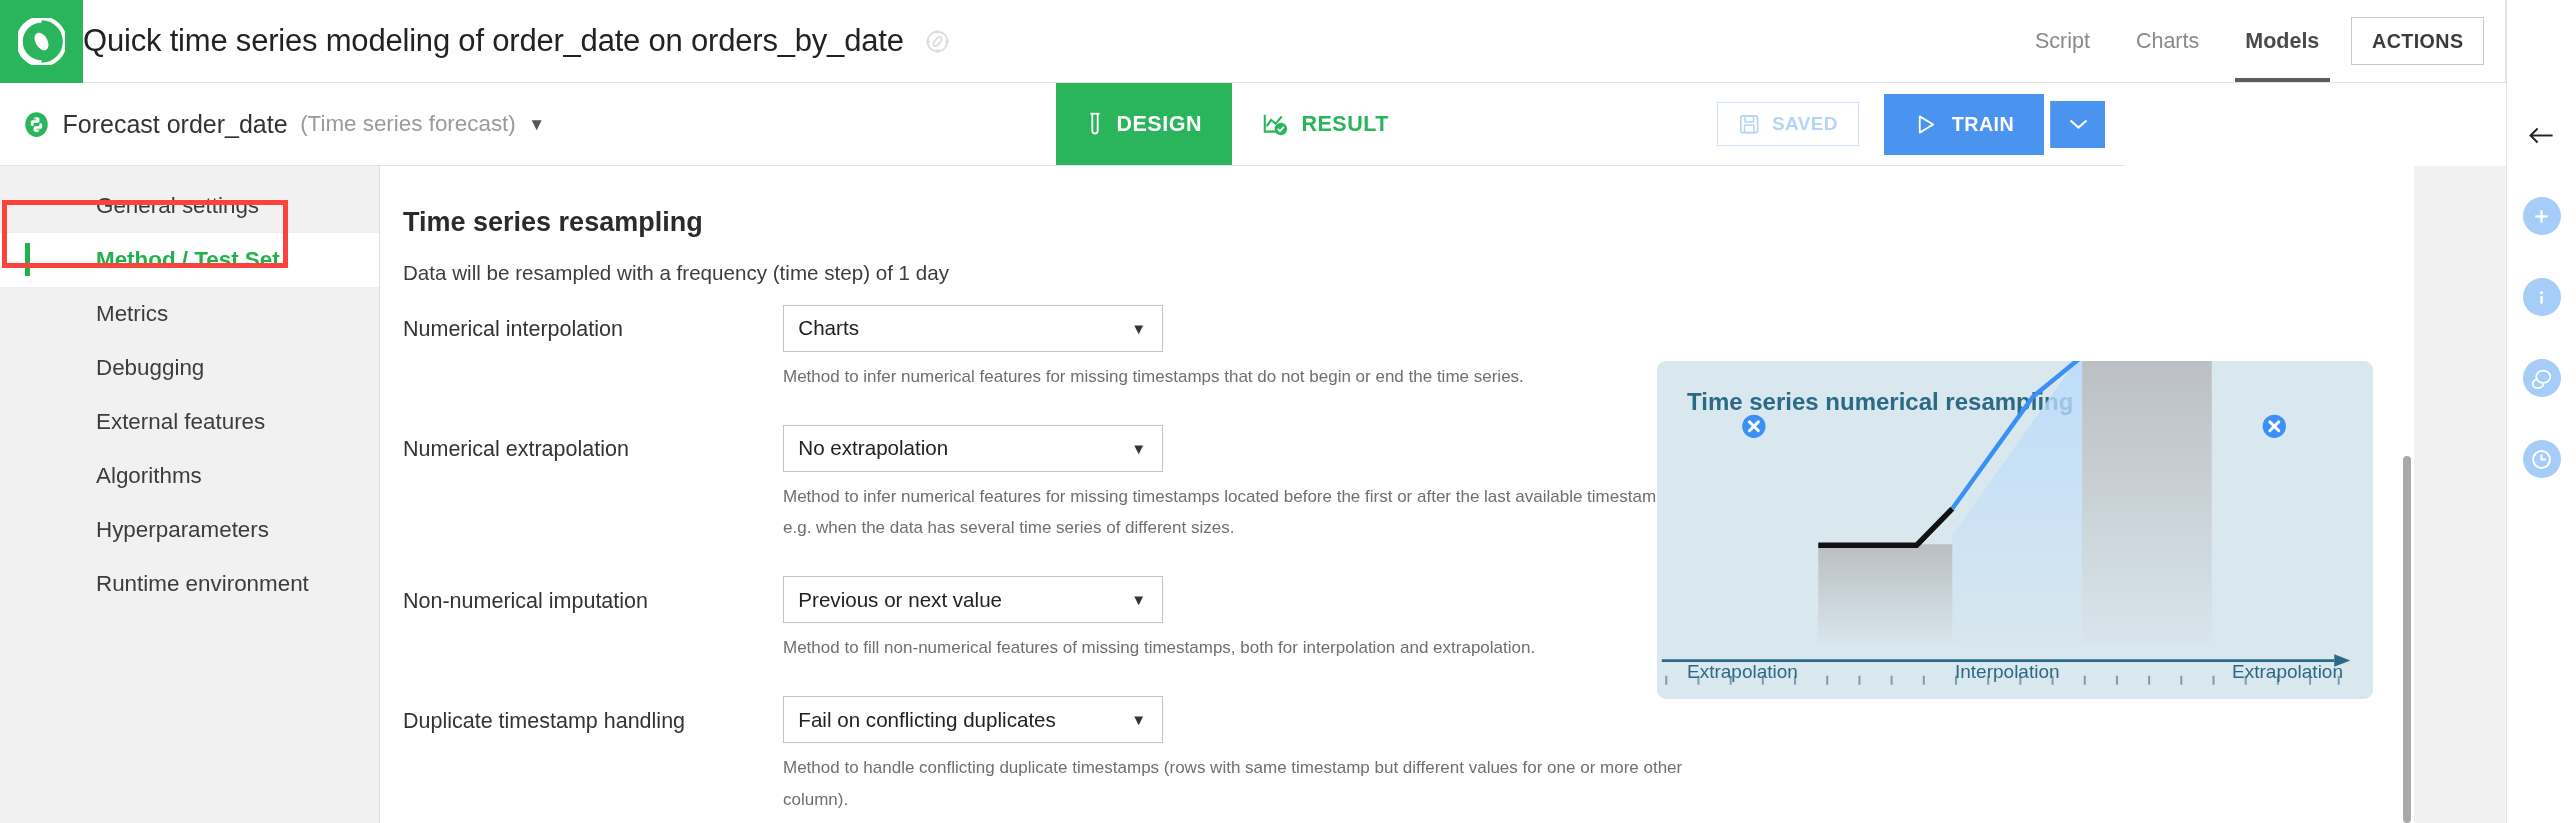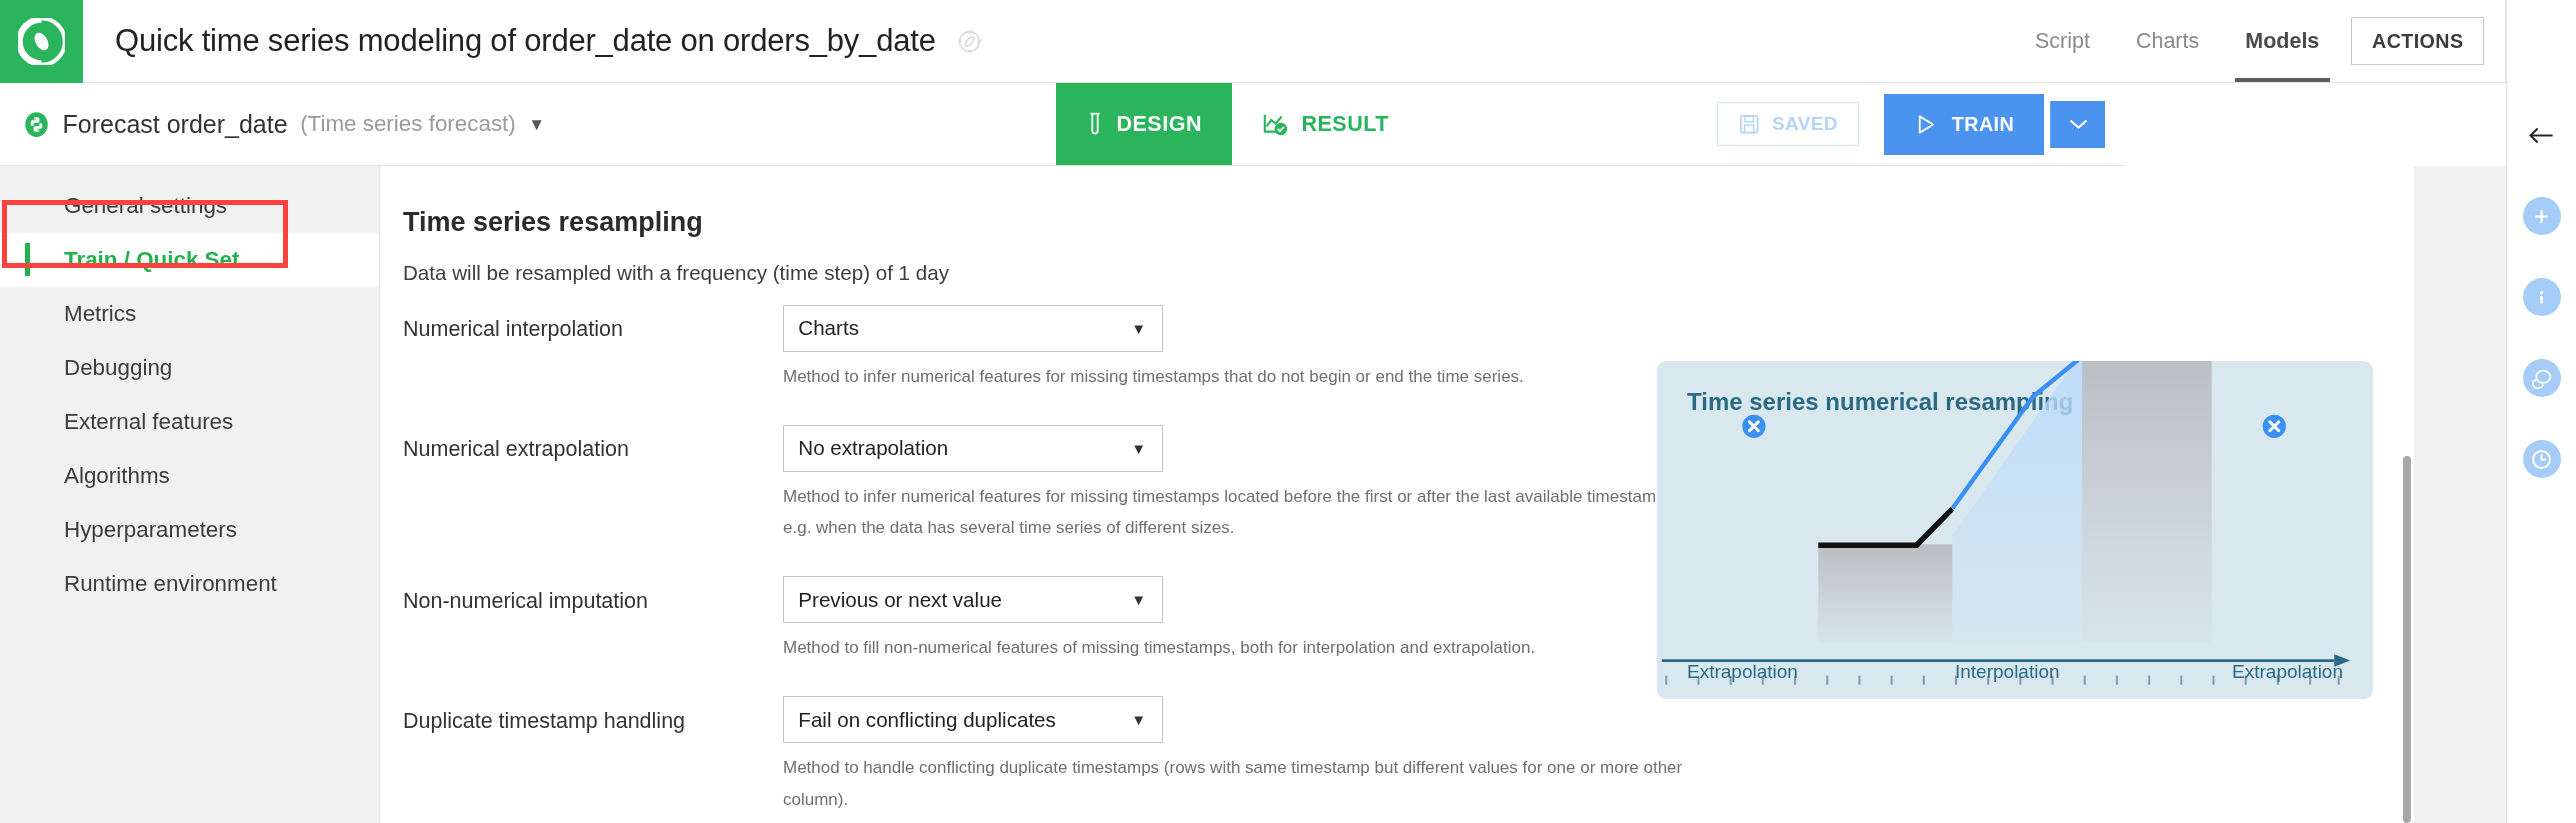--- a/index.html
+++ b/index.html
@@ -17,21 +17,21 @@
     background: #fff; border-bottom: 0.9px solid #e3e3e3;
     display: flex; align-items: stretch;
   }
   .logo-box {
     width: 83px; height: 83px; background: #2ab55d;
     display:flex; align-items:center; justify-content:center; flex: 0 0 83px;
   }
   .logo-svg { width: 47px; height: 47px; display:block; }
   .app-title {
     display:flex; align-items:center; gap: 19.7px;
-    padding-left: 32px; flex: 1 1 auto; min-width:0;
+    flex: 1 1 auto; min-width:0;
   }
   .app-title .ttxt {
     font-size: 31px; color: #222; font-weight: 400; white-space: nowrap;
     letter-spacing: -0.2px;
   }
   .compass-icon { width:29px; height:29px; flex:0 0 29px; opacity:.65; }
 
   .topnav { display:flex; align-items:stretch; padding-right: 5px; }
   .topnav-item {
     display:flex; align-items:center; padding: 0 23px;
@@ -96,21 +96,21 @@
   }
 
   
   .body-wrap { position:absolute; top:166px; left:0; width:2576px; height:657px; display:flex; }
 
   .sidebar {
     width: 380px; flex:0 0 380px; background:#f1f1f1; padding-top: 12.5px;
     border-right: 0.9px solid #e0e0e0; position:relative;
   }
   .side-item {
-    height: 54px; display:flex; align-items:center; padding-left: 64px;
+    height: 54px; display:flex; align-items:center; padding-left: 96px;
     font-size: 22.4px; color:#3c3c3c; cursor:pointer; position:relative;
   }
   .side-item.active { color:#22b24c; font-weight:700; background:#fff; }
   .side-item.active::before {
     content:""; position:absolute; left:25px; top:10.7px; bottom:10.7px; width:5.4px; background:#22b24c;
   }
   
   .annot-box {
     position:absolute; left: 1.8px; top: 34px; width: 286px; height: 68px;
     border: 5.4px solid #f9433c; pointer-events:none; z-index: 5;
@@ -281,21 +281,21 @@
           <polyline points="5,5 14,13 23,5" fill="none" stroke="#fff" stroke-width="2.4"></polyline>
         </svg>
       </button>
     </div>
   </div>
 
   <div class="body-wrap">
 
     <div class="sidebar">
       <div class="side-item">General settings</div>
-      <div class="side-item active">Train / Quick Set</div>
+      <div class="side-item active">Method / Test Set</div>
       <div class="side-item">Metrics</div>
       <div class="side-item">Debugging</div>
       <div class="side-item">External features</div>
       <div class="side-item">Algorithms</div>
       <div class="side-item">Hyperparameters</div>
       <div class="side-item">Runtime environment</div>
       <div class="annot-box"></div>
     </div>
 
     <div class="content-area">

